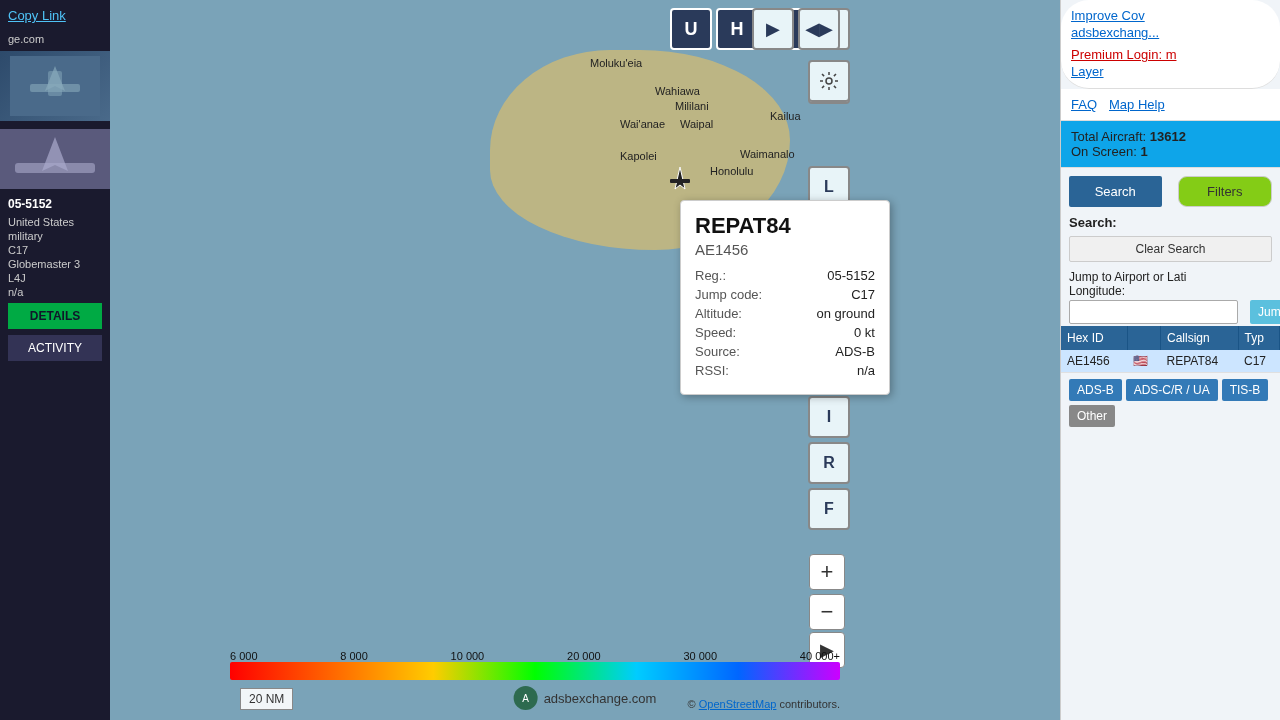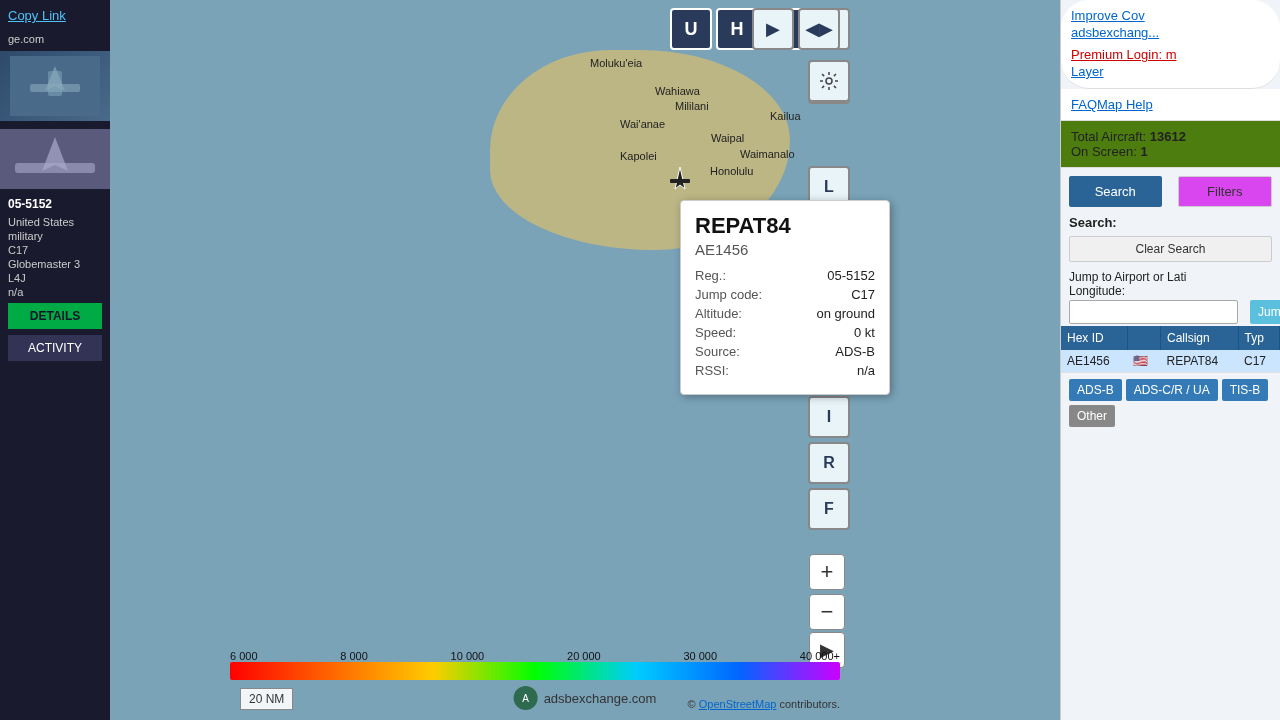--- a/index.html
+++ b/index.html
@@ -381,34 +381,34 @@
       margin-top: 6px;
     }
     .layer-link {
       color: #0066cc;
       font-size: 13px;
       text-decoration: underline;
       cursor: pointer;
     }
     .right-nav-links {
       display: flex;
-      gap: 0;
+      gap: 12px;
       padding: 8px 10px;
       border-bottom: 1px solid #ddd;
       background: #fff;
     }
     .right-nav-link {
       color: #0066cc;
       font-size: 13px;
       text-decoration: underline;
       cursor: pointer;
     }
     .stats-section {
       padding: 8px 10px;
-      background: #4d7c0f;
+      background: #0ea5e9;
       border-bottom: 1px solid #ddd;
       font-size: 13px;
       color: #222;
     }
     .search-filters-row {
       display: flex;
       gap: 4px;
       padding: 8px 8px 4px;
     }
     .search-btn {
@@ -416,27 +416,27 @@
       background: #2a6496;
       color: #fff;
       border: none;
       padding: 7px 4px;
       font-size: 13px;
       cursor: pointer;
       border-radius: 2px;
     }
     .filters-btn {
       flex: 1;
-      background: #d946ef;
+      background: #84cc16;
       color: #333;
       border: 1px solid #ccc;
       padding: 7px 4px;
       font-size: 13px;
       cursor: pointer;
-      border-radius: 2px;
+      border-radius: 9px;
       margin-left: 12px;
     }
     .search-label {
       padding: 4px 8px 2px;
       font-size: 13px;
       font-weight: bold;
       color: #222;
     }
     .search-row {
       display: flex;
@@ -597,21 +597,21 @@
 
 <div id="map-area">
   <div class="map-bg"></div>
 
   <div class="island-oahu"></div>
 
   <span class="place-label" style="top:57px; left:480px;">Moluku'eia</span>
   <span class="place-label" style="top:85px; left:545px;">Wahiawa</span>
   <span class="place-label" style="top:100px; left:565px;">Mililani</span>
   <span class="place-label" style="top:118px; left:510px;">Wai'anae</span>
-  <span class="place-label" style="top:132px; left:570px;margin-left:31px;">Waipal</span>
+  <span class="place-label" style="top:118px; left:570px;">Waipal</span>
   <span class="place-label" style="top:110px; left:660px;">Kailua</span>
   <span class="place-label" style="top:148px; left:630px;">Waimanalo</span>
   <span class="place-label" style="top:150px; left:510px;">Kapolei</span>
   <span class="place-label" style="top:165px; left:600px;">Honolulu</span>
 
   <div class="aircraft-icon">
     <svg width="30" height="30" viewBox="0 0 30 30">
       <polygon points="15,2 20,24 15,20 10,24" fill="#222" stroke="#fff" stroke-width="1"></polygon>
       <rect x="5" y="14" width="20" height="4" fill="#222" rx="1"></rect>
     </svg>

